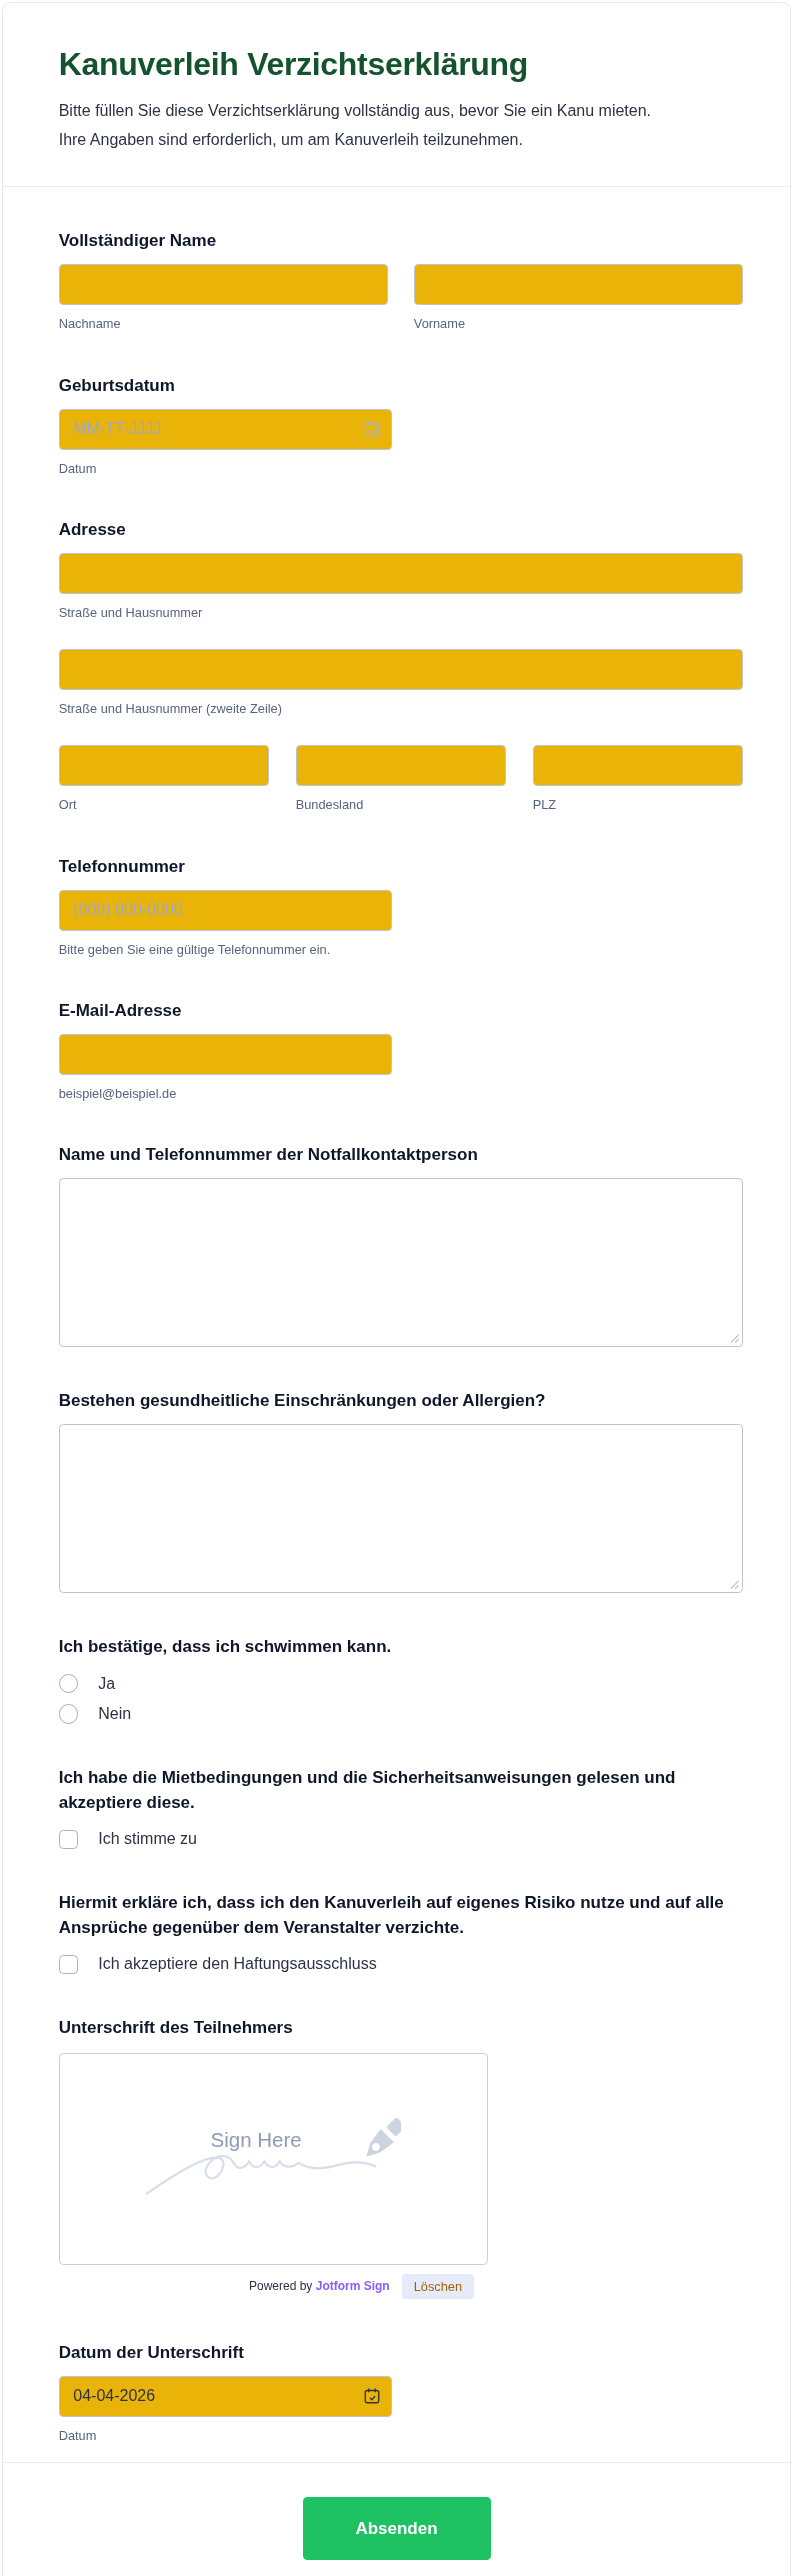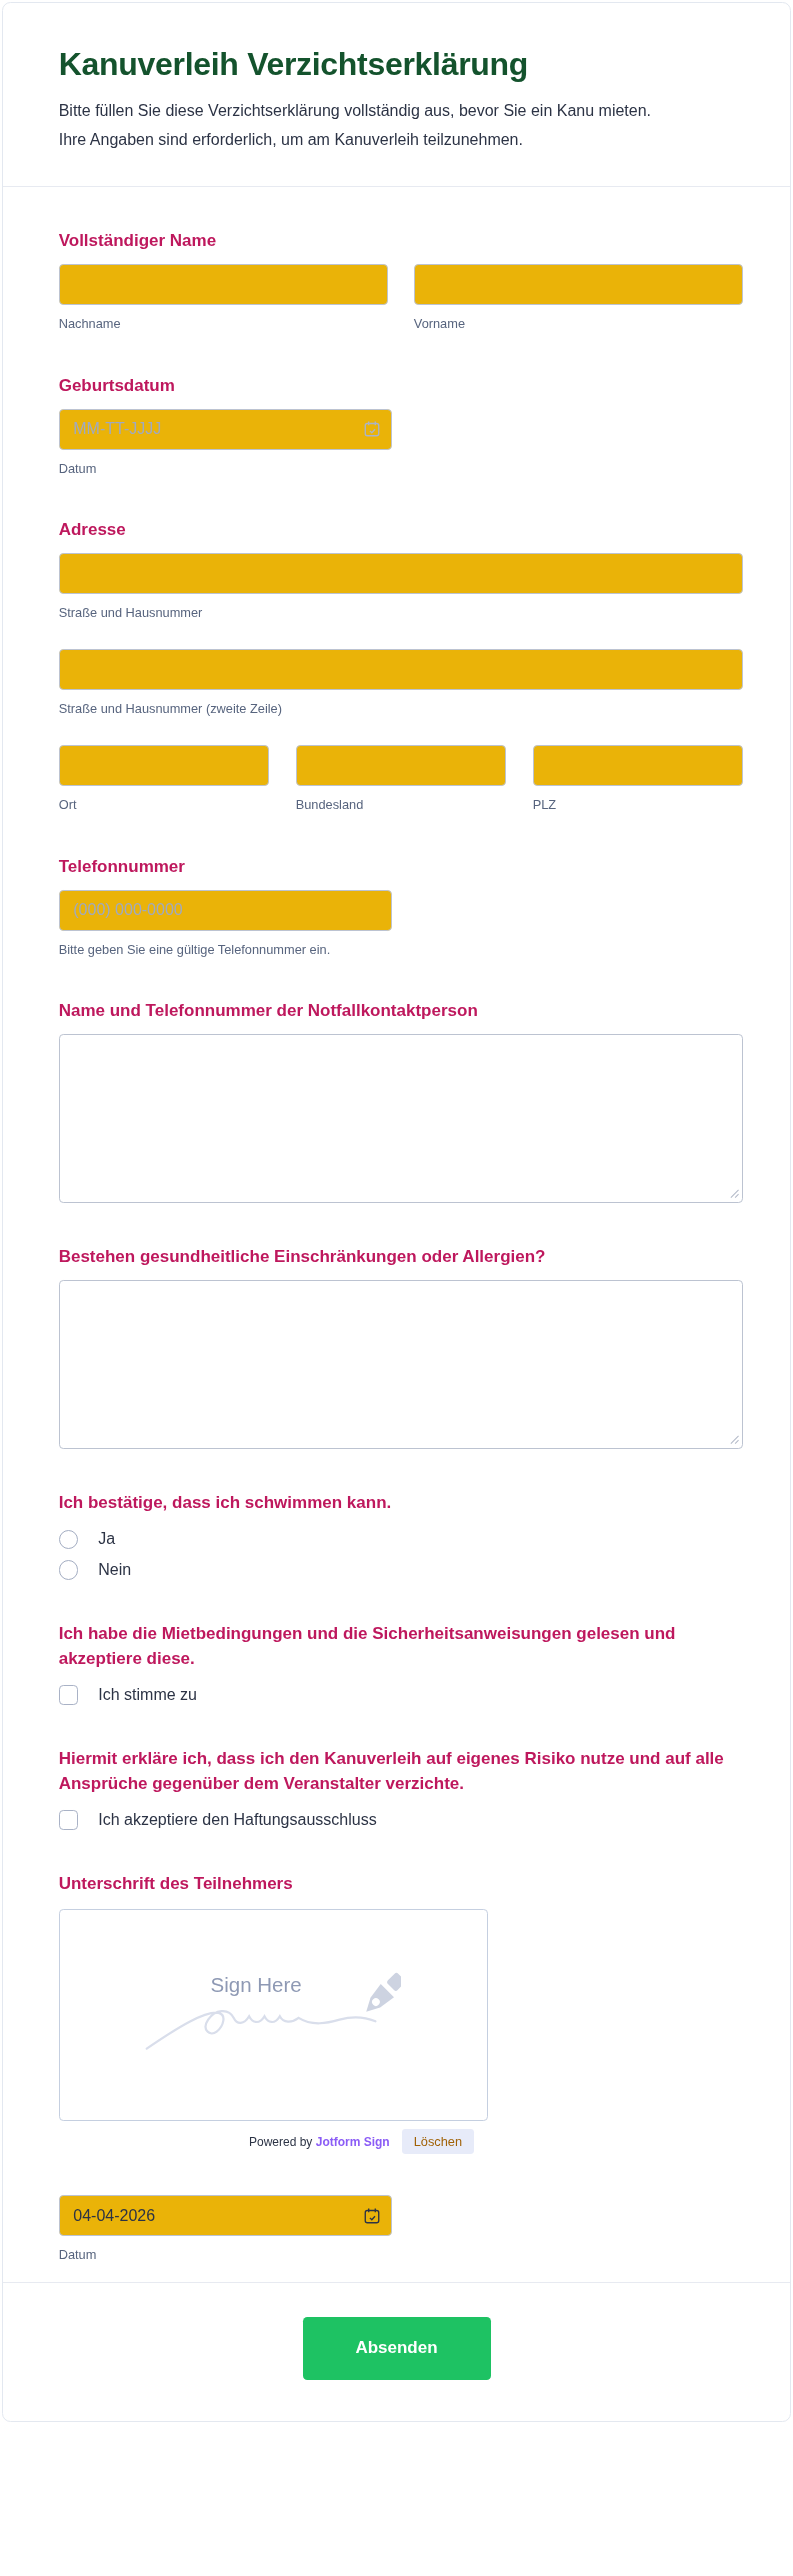--- a/index.html
+++ b/index.html
@@ -24,21 +24,21 @@
     margin:0 0 13.6px;
     letter-spacing:-0.3px;
   }
   .desc { font-size:16px; line-height:29px; color:#2c3345; margin:0; }
   .divider {
     border:0; border-top:0.9px solid #e7eaf1;
     margin:32px 0 0;
   }
   .formbody { padding:0 47px 0 56px; }
   .q { margin-top:41px; }
-  .q-label { font-size:17px; font-weight:600; line-height:25px; color:#be185d; }
+  .q-label { font-size:17px; font-weight:600; line-height:25px; color:#0f172a; }
   .ctrl { margin-top:11px; }
   input.text {
     width:100%; height:41px;
     border:0.9px solid #bcc3d1; border-radius:4.3px;
     font-size:16px; color:#2c3345; padding:0 13.6px;
     font-family:inherit; background:#eab308; outline:none;
   }
   input.text::placeholder { color:#9fa9c2; opacity:1; }
   .sub { margin-top:11px; font-size:12.8px; line-height:15.3px; color:#57647e; }
   .row2 { display:grid; grid-template-columns:1fr 1fr; column-gap:25.6px; }
@@ -68,21 +68,21 @@
     border:1.3px solid #a9b2c6; border-radius:4.3px; background:#fff;
   }
   .sigbox {
     width:429px; height:212px; margin-top:12.8px;
     border:0.9px solid #c5cfe0; border-radius:4.3px; background:#fff;
     display:flex; align-items:center; justify-content:center;
   }
   .sig-art { position:relative; width:256px; height:89px; }
   .sig-art svg { position:absolute; left:0; bottom:0; }
   .sign-here {
-    position:absolute; top:3px; left:24px; width:174px;
+    position:absolute; top:13px; left:24px; width:174px;
     text-align:center; font-size:20.5px; color:#8e99b4;
   }
   .sig-footer {
     width:429px; margin-top:8.5px; padding-right:13.6px;
     display:flex; justify-content:flex-end; align-items:center; gap:12px;
   }
   .powered { font-size:12px; color:#2c3345; }
   .brand { font-weight:700; color:#8b5cf6; }
   .clear-btn {
     background:#e7ebf9; border:none; border-radius:3.4px;
@@ -168,20 +168,27 @@
     </div>
 
     <div class="q">
       <div class="q-label">Telefonnummer</div>
       <div class="ctrl half">
         <input class="text" type="text" placeholder="(000) 000-0000" style="">
       </div>
       <div class="sub">Bitte geben Sie eine gültige Telefonnummer ein.</div>
     </div>
 
+    <div class="q">
+      <div class="q-label">E-Mail-Adresse</div>
+      <div class="ctrl half">
+        <input class="text" type="text" style="">
+      </div>
+      <div class="sub">beispiel@beispiel.de</div>
+    </div>
 
     <div class="q">
       <div class="q-label">Name und Telefonnummer der Notfallkontaktperson</div>
       <div class="ctrl tawrap">
         <textarea class="big" style=""></textarea>
         <svg class="grip" width="9.4" height="9.4" viewBox="0 0 11 11">
           <path d="M10 1 L1 10 M10 6 L6 10" stroke="#b3bac8" stroke-width="1.2" fill="none"></path>
         </svg>
       </div>
     </div>
@@ -242,20 +249,21 @@
       <div class="sig-footer">
         <span class="powered">
           <span>Powered by</span>
           <span class="brand">Jotform Sign</span>
         </span>
         <button class="clear-btn">Löschen</button>
       </div>
     </div>
 
     <div class="q">
+      <div class="q-label">Datum der Unterschrift</div>
       <div class="ctrl datewrap">
         <input class="text" type="text" value="04-04-2026" style="">
         <svg class="cal-icon" width="16" height="17" viewBox="0 0 19 20" fill="none">
           <rect x="1.5" y="3.5" width="16" height="14.5" rx="2.5" stroke="#2c3345" stroke-width="1.6"></rect>
           <line x1="5.6" y1="1" x2="5.6" y2="5.4" stroke="#2c3345" stroke-width="1.6"></line>
           <line x1="13.4" y1="1" x2="13.4" y2="5.4" stroke="#2c3345" stroke-width="1.6"></line>
           <path d="M7 12.2 l2.3 2.3 l3.8 -4.2" stroke="#2c3345" stroke-width="1.6" fill="none"></path>
         </svg>
       </div>
       <div class="sub">Datum</div>

